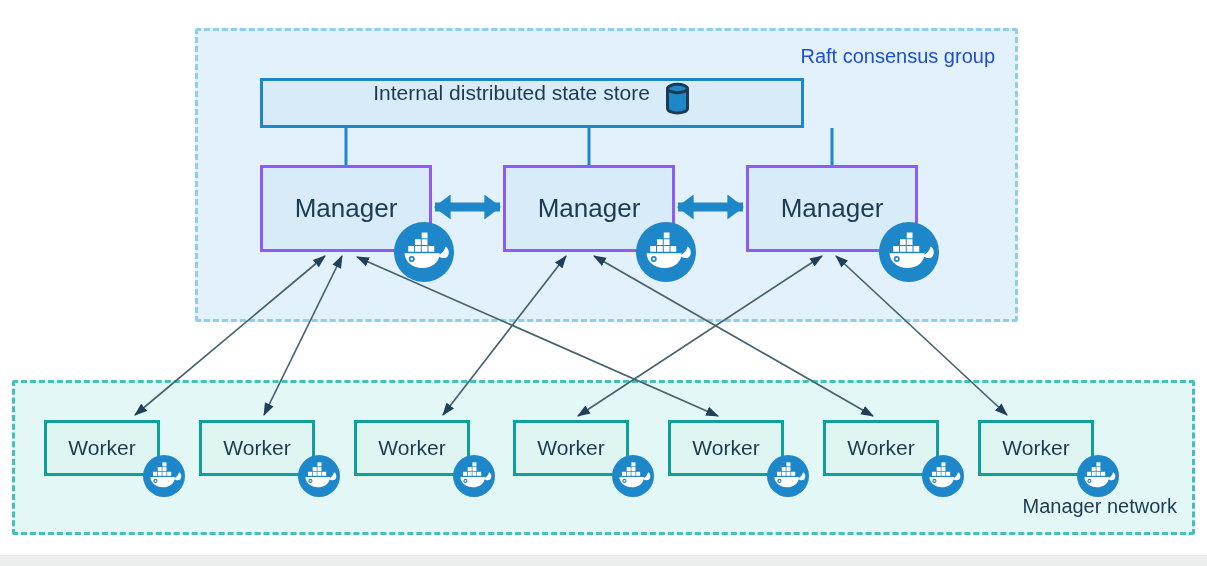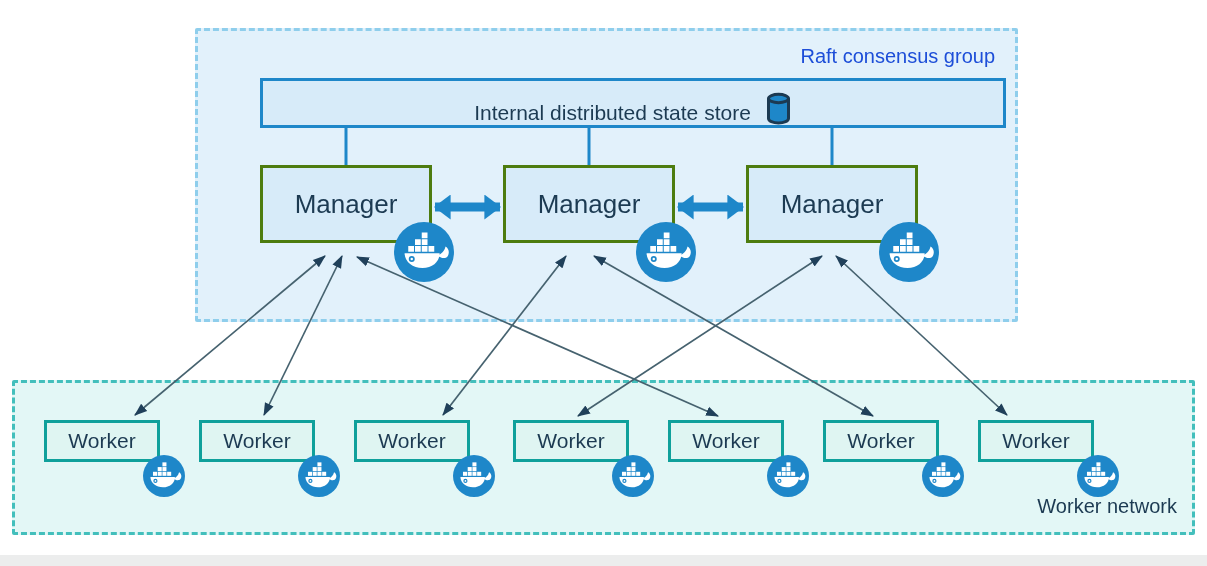--- a/index.html
+++ b/index.html
@@ -19,35 +19,35 @@
   }
   .gossip-container{
     position:absolute;left:12px;top:380px;width:1183px;height:155px;
     background:#E3F7F6;border:3px dashed #43BFBC;border-radius:2px;
   }
   .gossip-label{
     position:absolute;right:15px;bottom:14px;font-size:20px;color:#1C3A52;white-space:nowrap;
   }
   
   .store-box{
-    position:absolute;left:260px;top:78px;width:746px;height:50px;
+    position:absolute;left:260px;top:78px;width:544px;height:50px;
     background:#D7EBF9;border:3px solid #1E87C9;
-    display:flex;align-items:flex-end;justify-content:center;gap:14px;
+    display:flex;align-items:flex-start;justify-content:center;gap:14px;
     font-size:21px;
   }
   .manager-box{
-    position:absolute;top:165px;width:172px;height:78px;
-    background:#D7EBF9;border:3px solid #4d7c0f;
+    position:absolute;top:165px;width:172px;height:87px;
+    background:#D7EBF9;border:3px solid #8b5cf6;
     display:flex;align-items:center;justify-content:center;
     font-size:26px;
   }
   .m1{left:260px;} .m2{left:503px;} .m3{left:746px;}
   
   .worker-box{
-    position:absolute;top:420px;width:116px;height:42px;
+    position:absolute;top:420px;width:116px;height:56px;
     background:#DFF5F2;border:3px solid #0FA09B;
     display:flex;align-items:center;justify-content:center;
     font-size:21px;
   }
   .w1{left:44px;} .w2{left:199px;} .w3{left:354px;} .w4{left:513px;}
   .w5{left:668px;} .w6{left:823px;} .w7{left:978px;}
   
   .docker-icon{position:absolute;}
   .docker-lg{width:60px;height:60px;}
   .docker-sm{width:42px;height:42px;}
@@ -60,21 +60,21 @@
 </style>
 </head>
 <body>
 
 <div class="canvas">
 
   <div class="raft-container">
     <div class="raft-label">Raft consensus group</div>
   </div>
   <div class="gossip-container">
-    <div class="gossip-label">Worker network</div>
+    <div class="gossip-label">Manager network</div>
   </div>
 
   <svg class="layer" viewBox="0 0 1207 566">
     <defs>
       <symbol id="whale" viewBox="0 0 48 48">
         <circle cx="24" cy="24" r="24" fill="#1E87C9"></circle>
         <path fill="#ffffff" d="M8.5,25 L36.5,25 C36.5,32 30.5,36.8 22.8,36.8 C14.8,36.8 8.5,31.6 8.5,25 Z"></path>
         <path fill="#ffffff" d="M34.6,26.8 C37.9,25.8 40.4,23.2 41.2,19.6 C43.9,21.1 44.7,24.9 42.8,27.5 C41.1,29.8 37.3,28.9 34.6,26.8 Z"></path>
         <g fill="#ffffff">
           <rect x="11.4" y="19.2" width="4.6" height="4.6"></rect>

